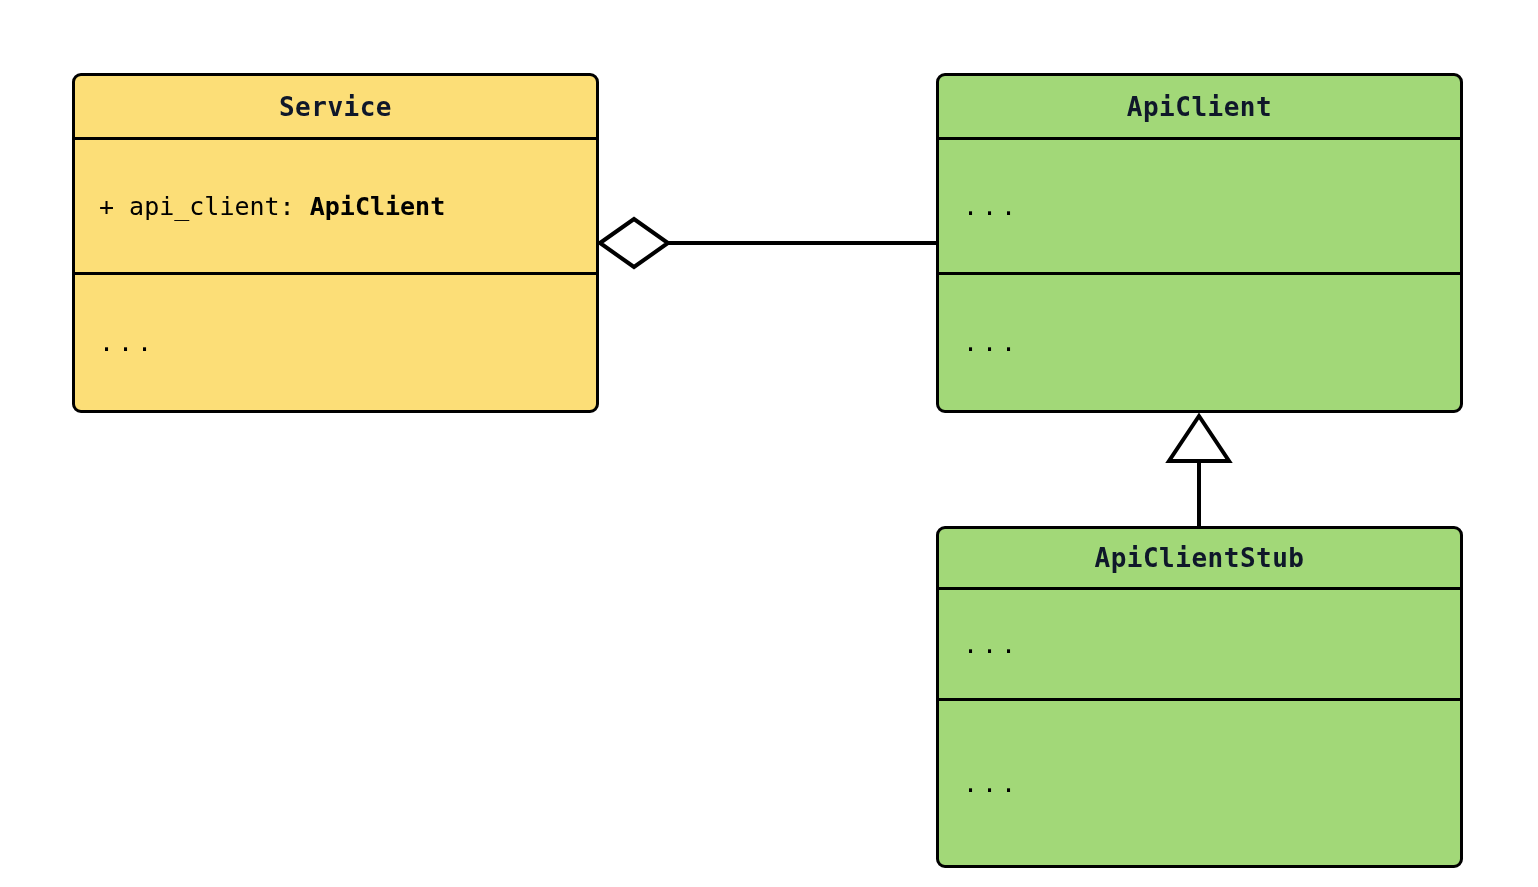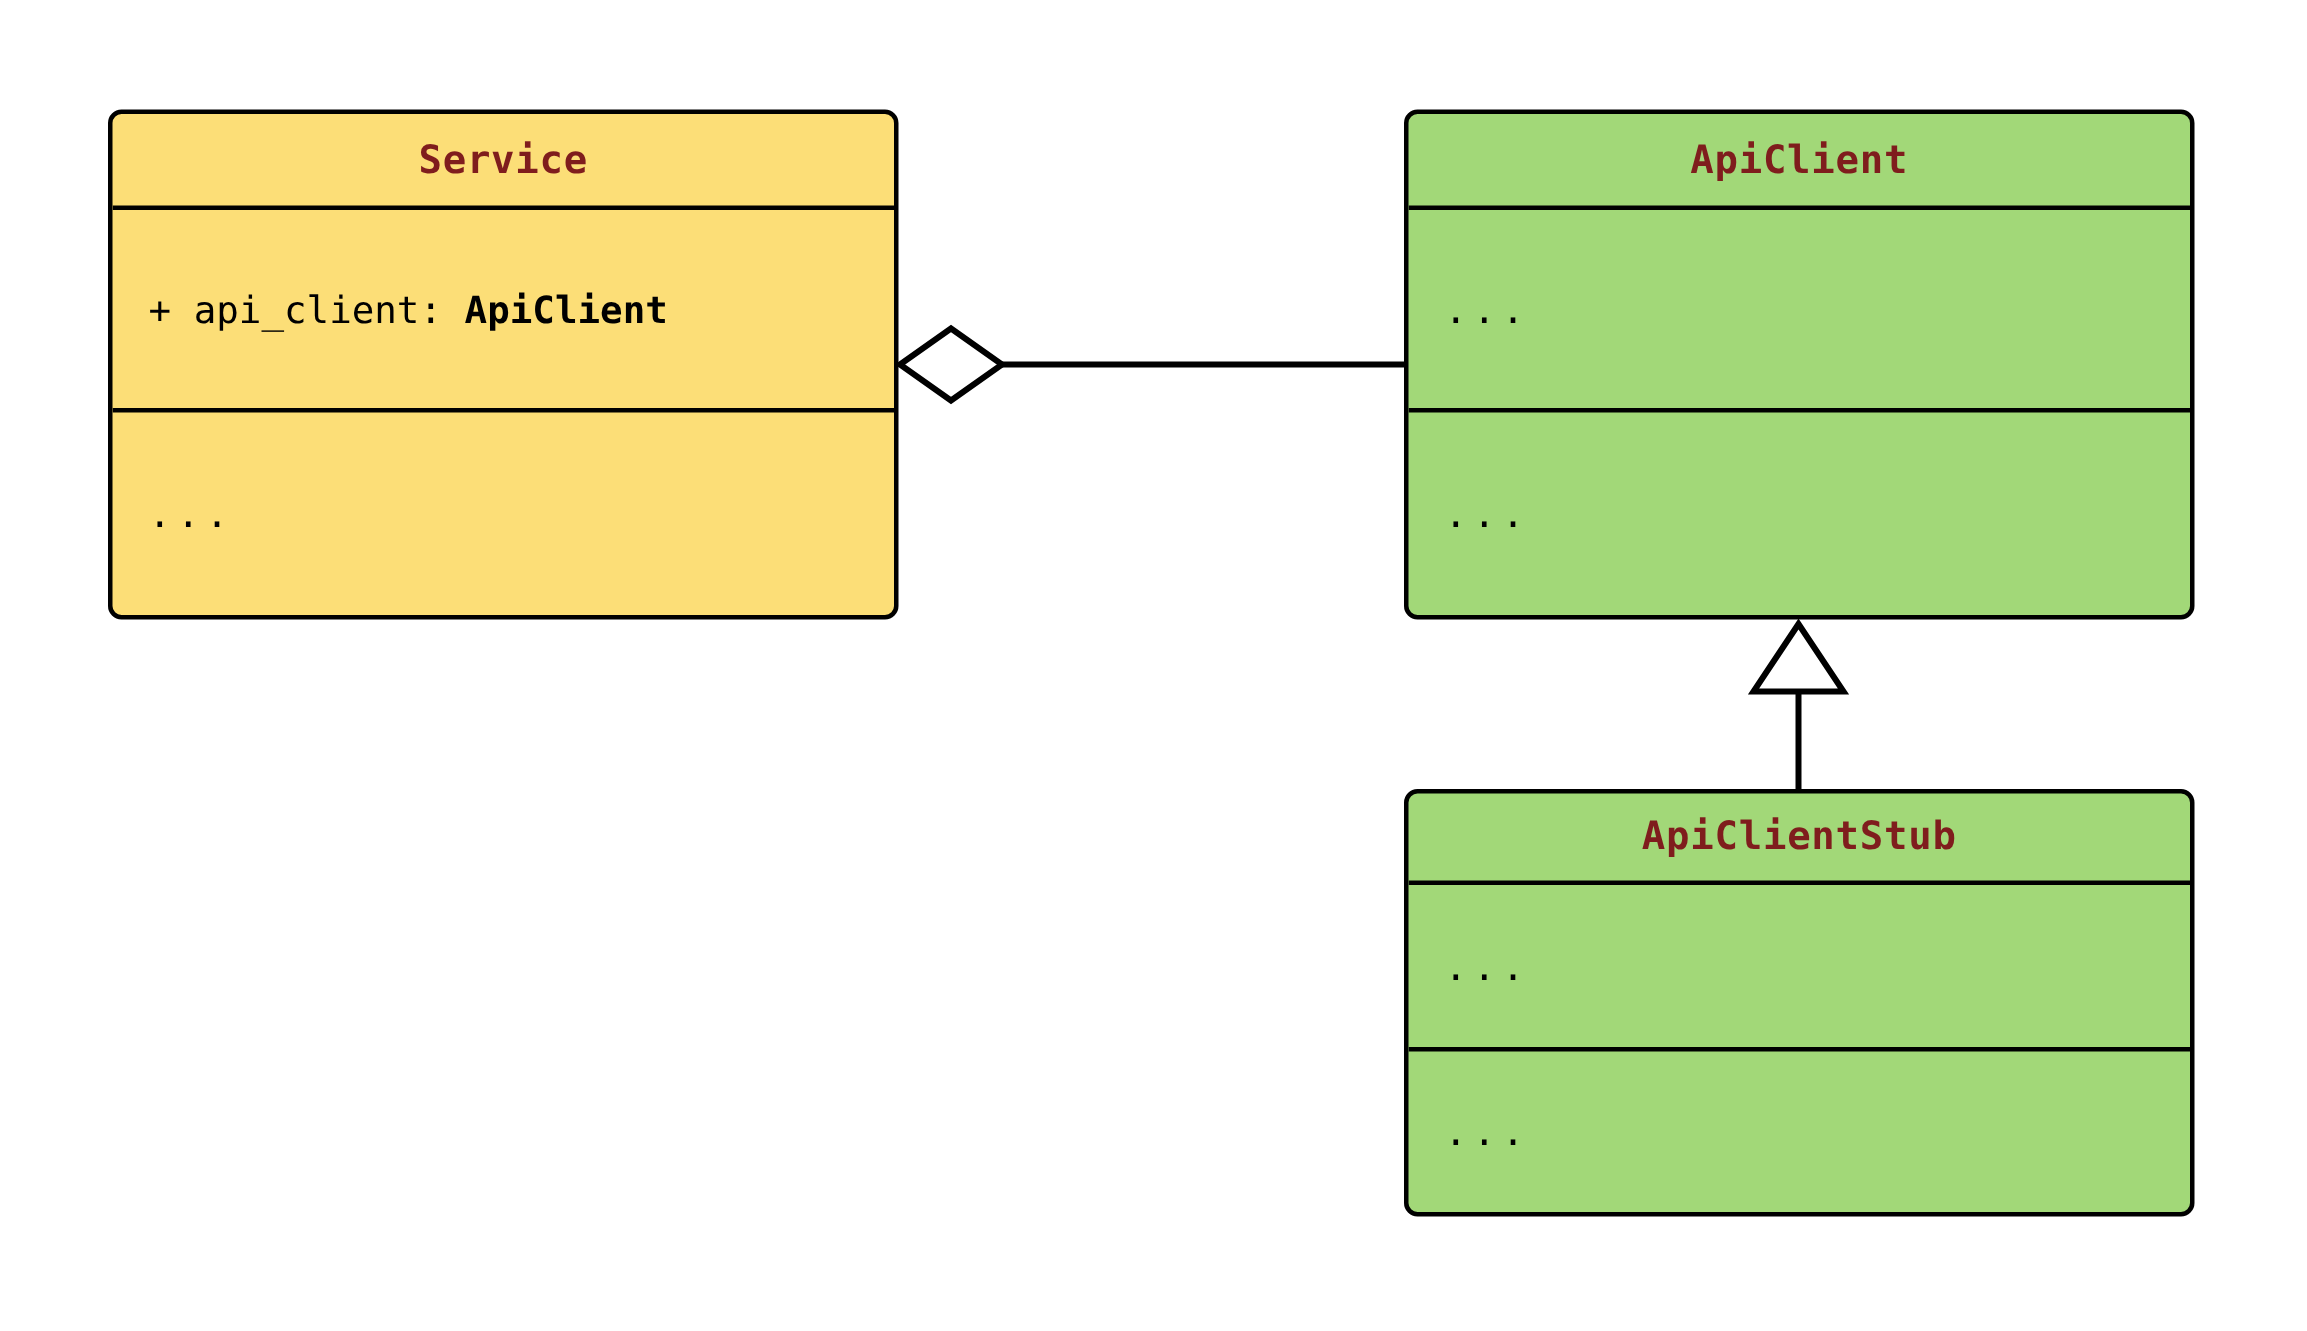--- a/index.html
+++ b/index.html
@@ -33,21 +33,21 @@
   .uml-class.green  { background: #a2d878; }
 
   .uml-title {
     box-sizing: border-box;
     display: flex;
     align-items: center;
     justify-content: center;
     font-weight: bold;
     font-size: 26px;
     letter-spacing: 0.5px;
-    color: #7f1d1d;
+    color: #0f172a;
     border-bottom: 3px solid #000000;
     width: 100%;
   }
   .uml-compartment {
     box-sizing: border-box;
     display: flex;
     align-items: center;
     padding-left: 24px;
     font-size: 25px;
     color: #000000;
@@ -105,21 +105,21 @@
   <div class="uml-class green" style="left:936px; top:73px; width:527px; height:340px;">
     <div class="uml-title" style="height:64px;">ApiClient</div>
     <div class="uml-compartment divided" style="height:135px;">
       <span class="dots">...</span>
     </div>
     <div class="uml-compartment" style="flex:1 1 auto;">
       <span class="dots">...</span>
     </div>
   </div>
 
-  <div class="uml-class green" style="left:936px; top:526px; width:527px; height:285px;">
+  <div class="uml-class green" style="left:936px; top:526px; width:527px; height:342px;">
     <div class="uml-title" style="height:61px;">ApiClientStub</div>
     <div class="uml-compartment divided" style="height:111px;">
       <span class="dots">...</span>
     </div>
     <div class="uml-compartment" style="flex:1 1 auto;">
       <span class="dots">...</span>
     </div>
   </div>
 
 </div>

